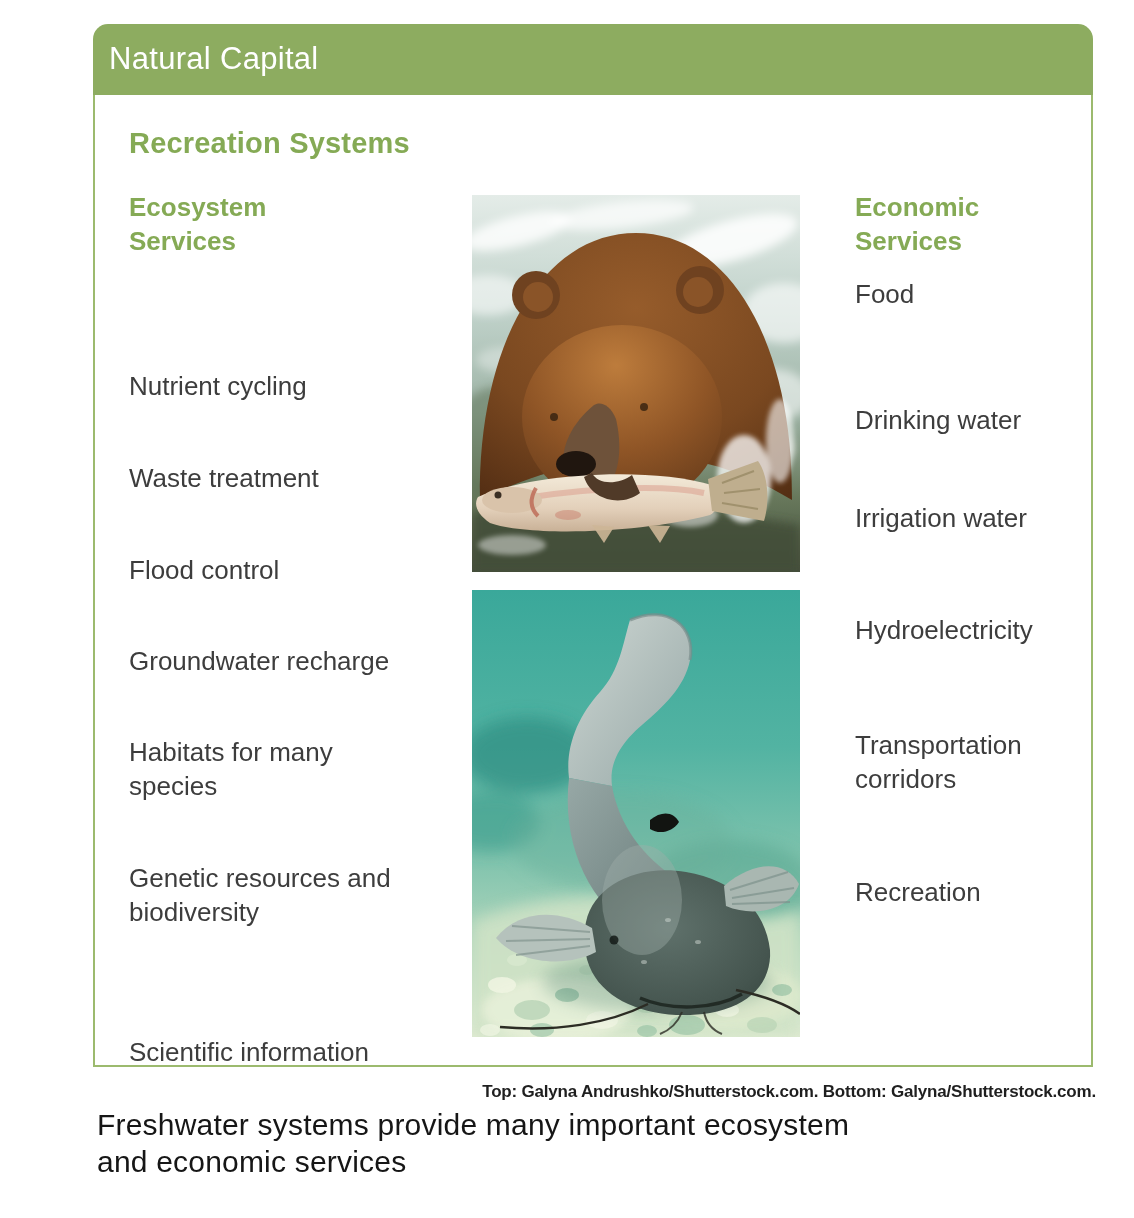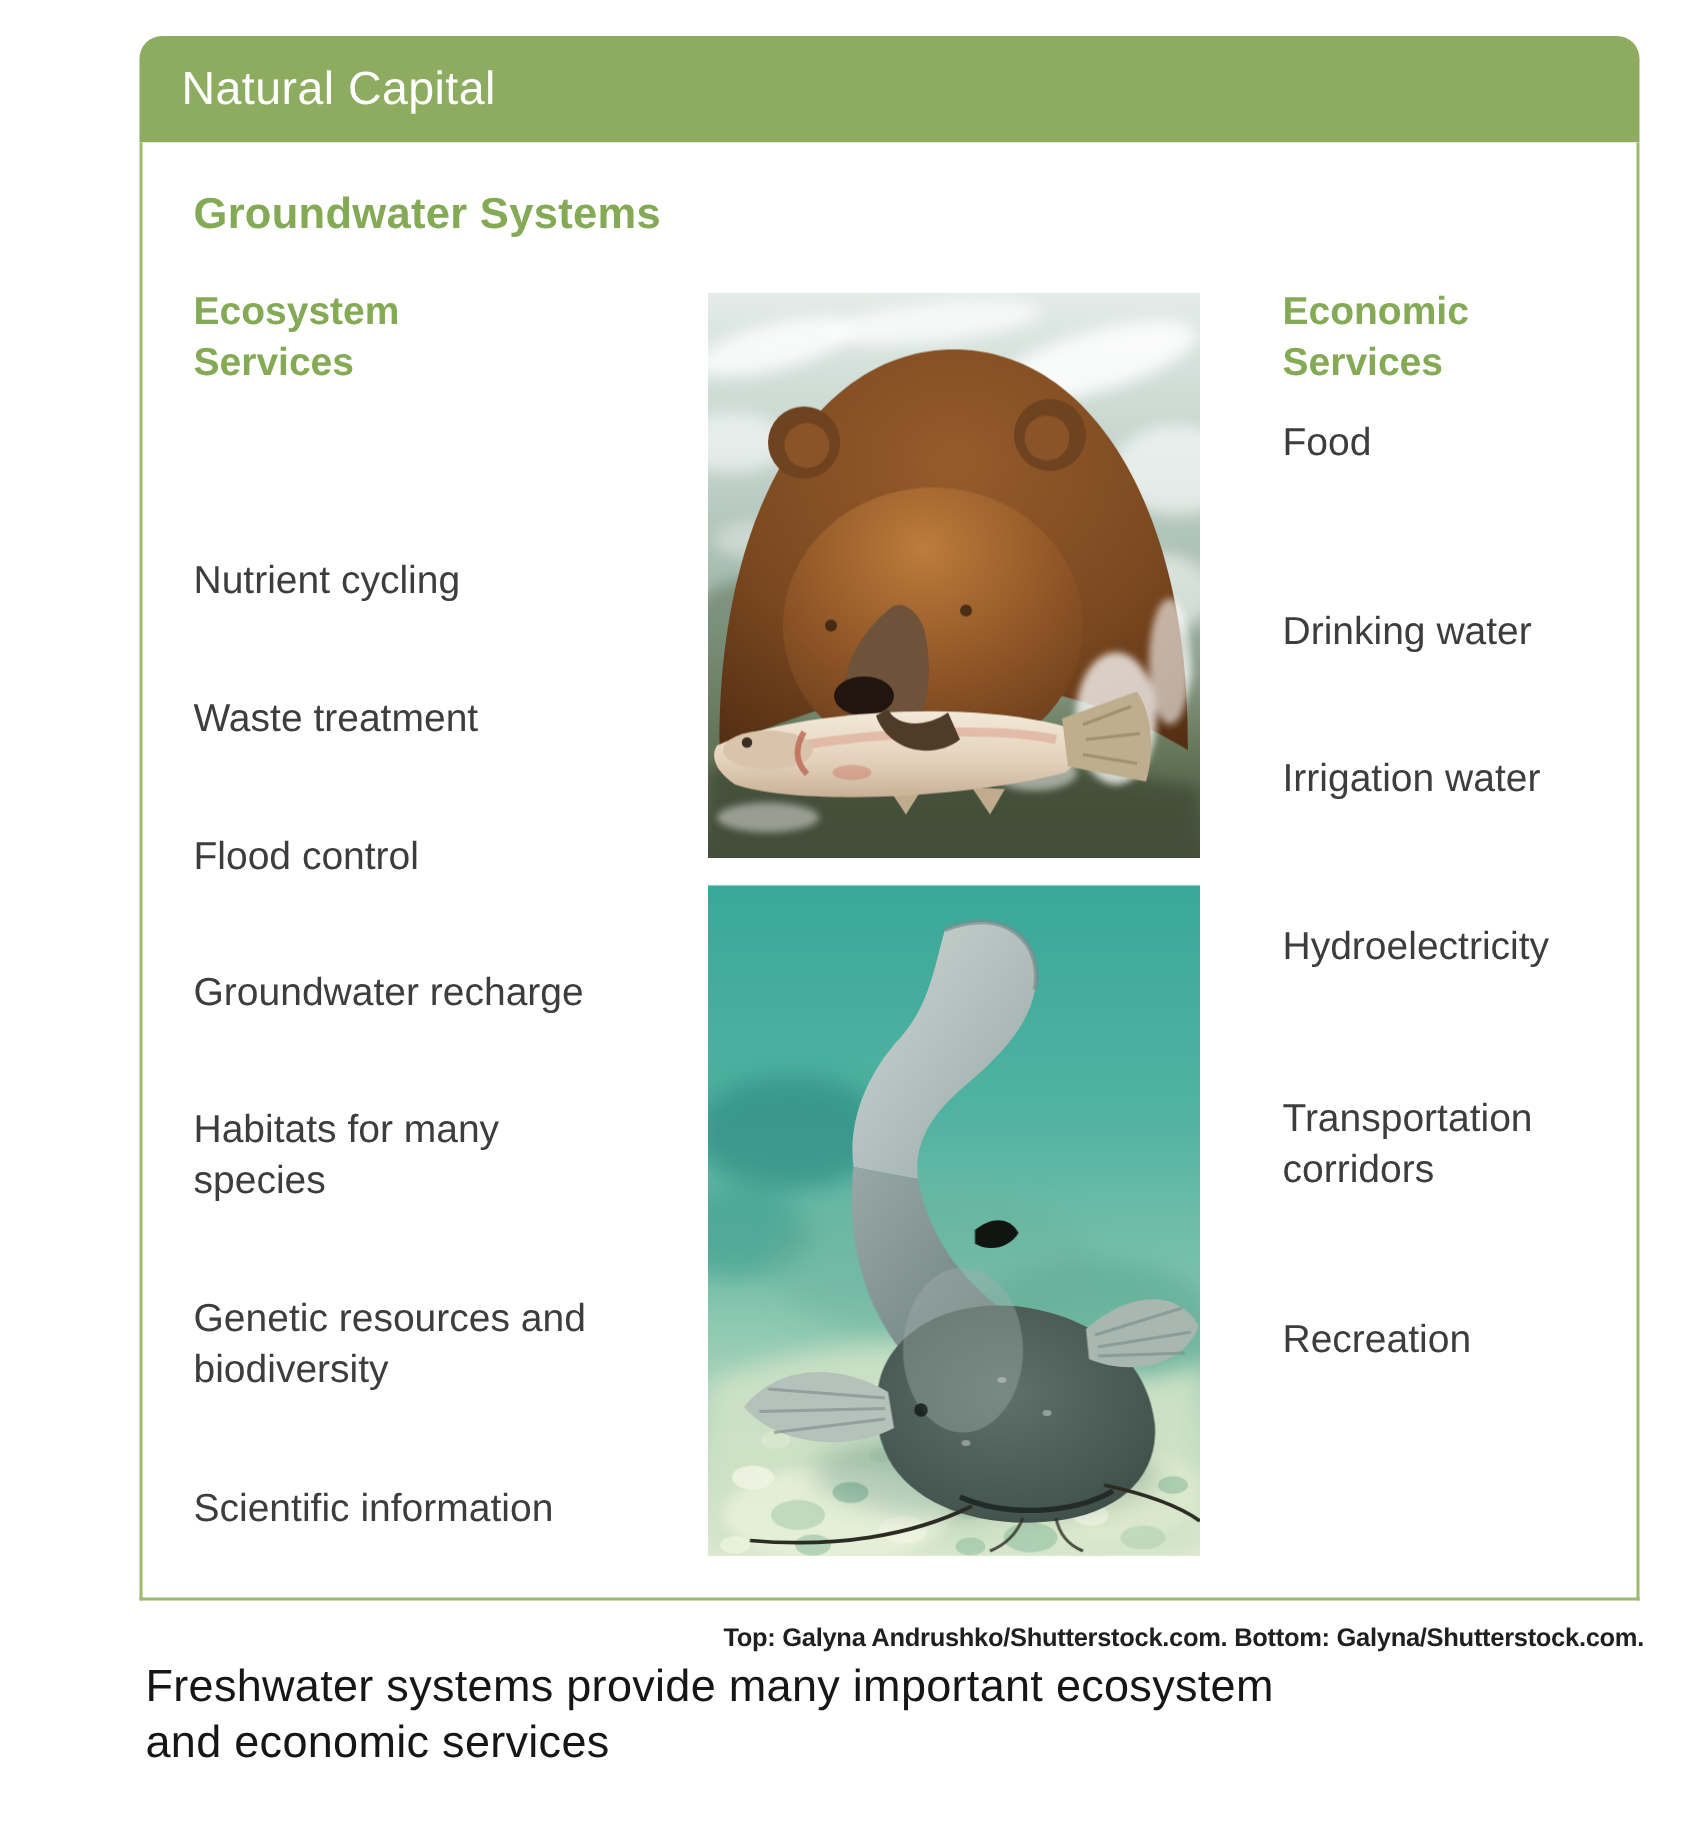--- a/index.html
+++ b/index.html
@@ -3,21 +3,21 @@
 <meta charset="utf-8">
 <style>
   html,body{margin:0;padding:0;background:#ffffff;}
   .page{position:relative;width:1134px;height:1218px;background:#fff;
         font-family:"Liberation Sans","DejaVu Sans",sans-serif;overflow:hidden;}
 
   
   .figbox{position:absolute;left:93px;top:24px;width:1000px;height:1043px;}
   .fig-header{position:absolute;left:0;top:0;width:100%;height:71px;background:#8dac60;
               border-radius:15px 15px 0 0;display:flex;align-items:center;
-              box-sizing:border-box;padding:0 0 2px 28px;}
+              box-sizing:border-box;padding:0 0 2px 16px;}
   .fig-header-title{color:#ffffff;font-size:31px;letter-spacing:.3px;}
   .fig-body{position:absolute;left:0;top:71px;width:100%;height:972px;background:#fff;
             border:2px solid #9cba6e;border-top:none;box-sizing:border-box;}
 
   .subtitle{position:absolute;left:34px;top:32px;margin:0;font-size:29px;font-weight:700;
             color:#85aa55;letter-spacing:.2px;}
 
   .svc-head{position:absolute;font-size:26px;font-weight:700;color:#85aa55;
             line-height:34px;white-space:pre-line;}
   .svc-item{position:absolute;font-size:26px;color:#3d3d3d;line-height:34px;
@@ -40,33 +40,33 @@
 <div class="page">
 
   <div class="figbox">
 
     <div class="fig-header">
       <span class="fig-header-title">Natural Capital</span>
     </div>
 
     <div class="fig-body">
 
-      <h2 class="subtitle">Groundwater Systems</h2>
+      <h2 class="subtitle">Recreation Systems</h2>
 
       <div class="svc-head left-col" style="top:95px">Ecosystem
 Services</div>
       <div class="svc-item left-col" style="top:274px">Nutrient cycling</div>
       <div class="svc-item left-col" style="top:366px">Waste treatment</div>
       <div class="svc-item left-col" style="top:458px">Flood control</div>
       <div class="svc-item left-col" style="top:549px">Groundwater recharge</div>
       <div class="svc-item left-col" style="top:640px">Habitats for many
 species</div>
       <div class="svc-item left-col" style="top:766px">Genetic resources and
 biodiversity</div>
-      <div class="svc-item left-col" style="top:893px">Scientific information</div>
+      <div class="svc-item left-col" style="top:940px">Scientific information</div>
 
       <div class="svc-head right-col" style="top:95px">Economic
 Services</div>
       <div class="svc-item right-col" style="top:182px">Food</div>
       <div class="svc-item right-col" style="top:308px">Drinking water</div>
       <div class="svc-item right-col" style="top:406px">Irrigation water</div>
       <div class="svc-item right-col" style="top:518px">Hydroelectricity</div>
       <div class="svc-item right-col" style="top:633px">Transportation
 corridors</div>
       <div class="svc-item right-col" style="top:780px">Recreation</div>

